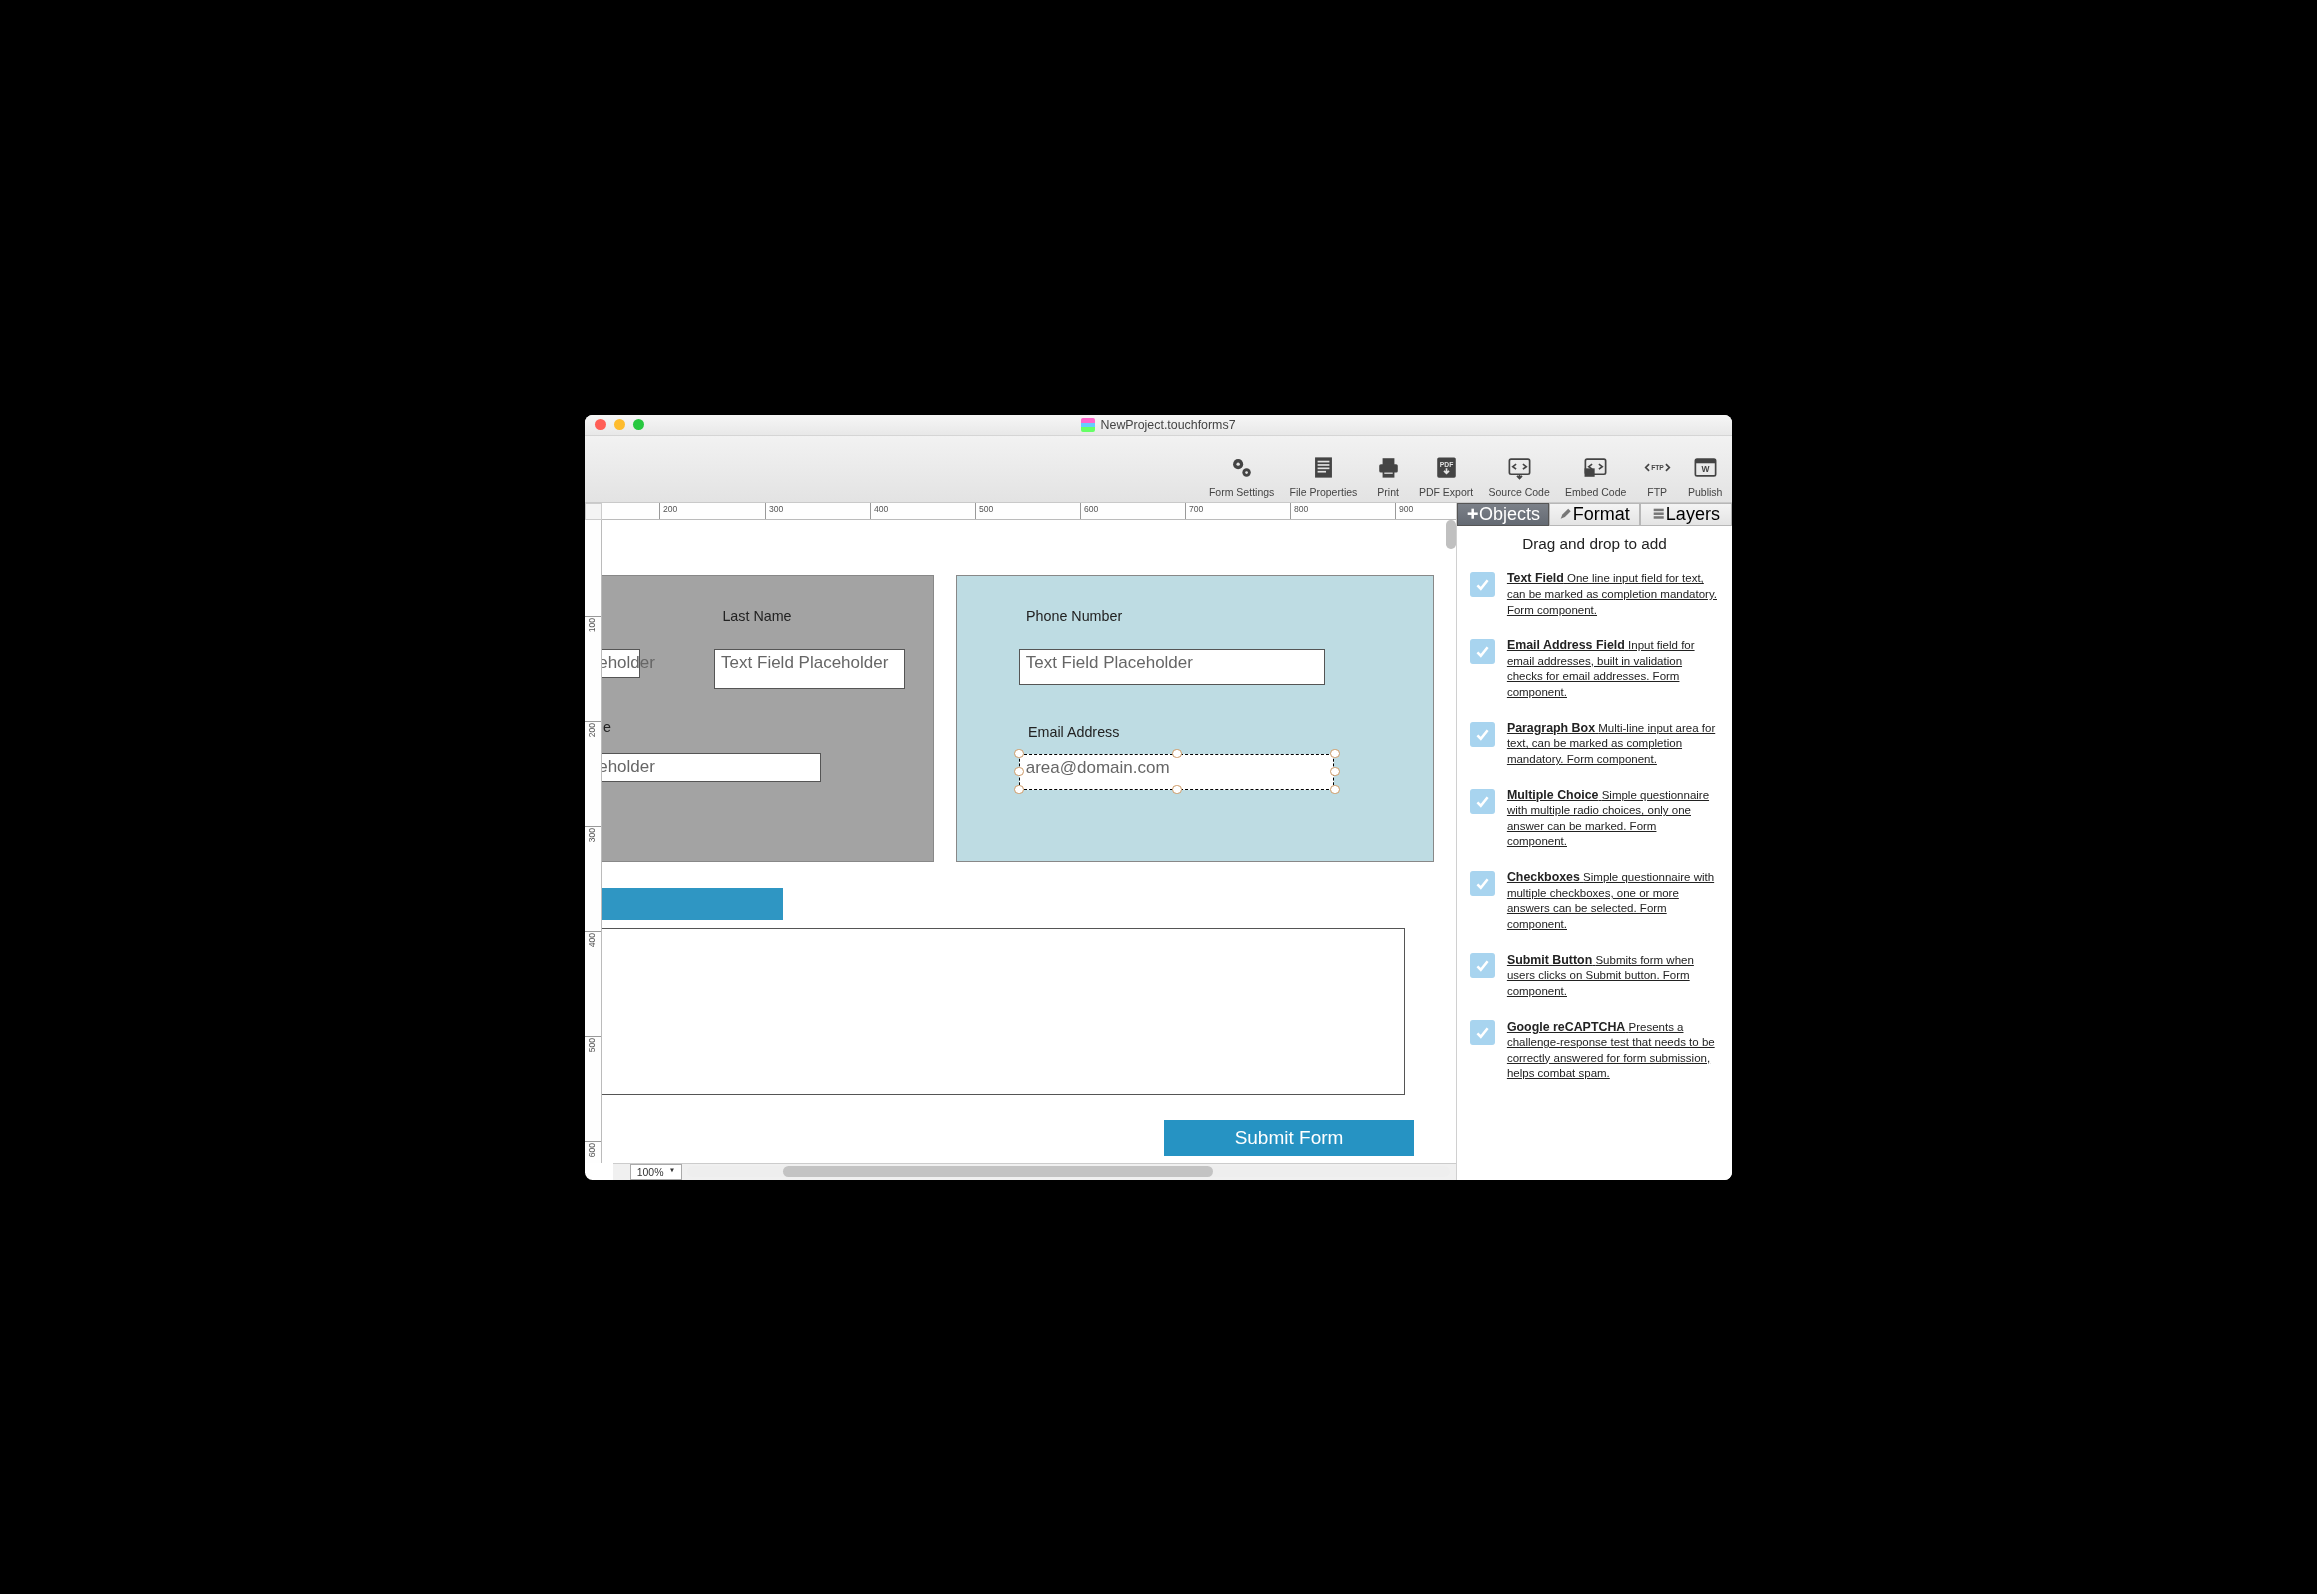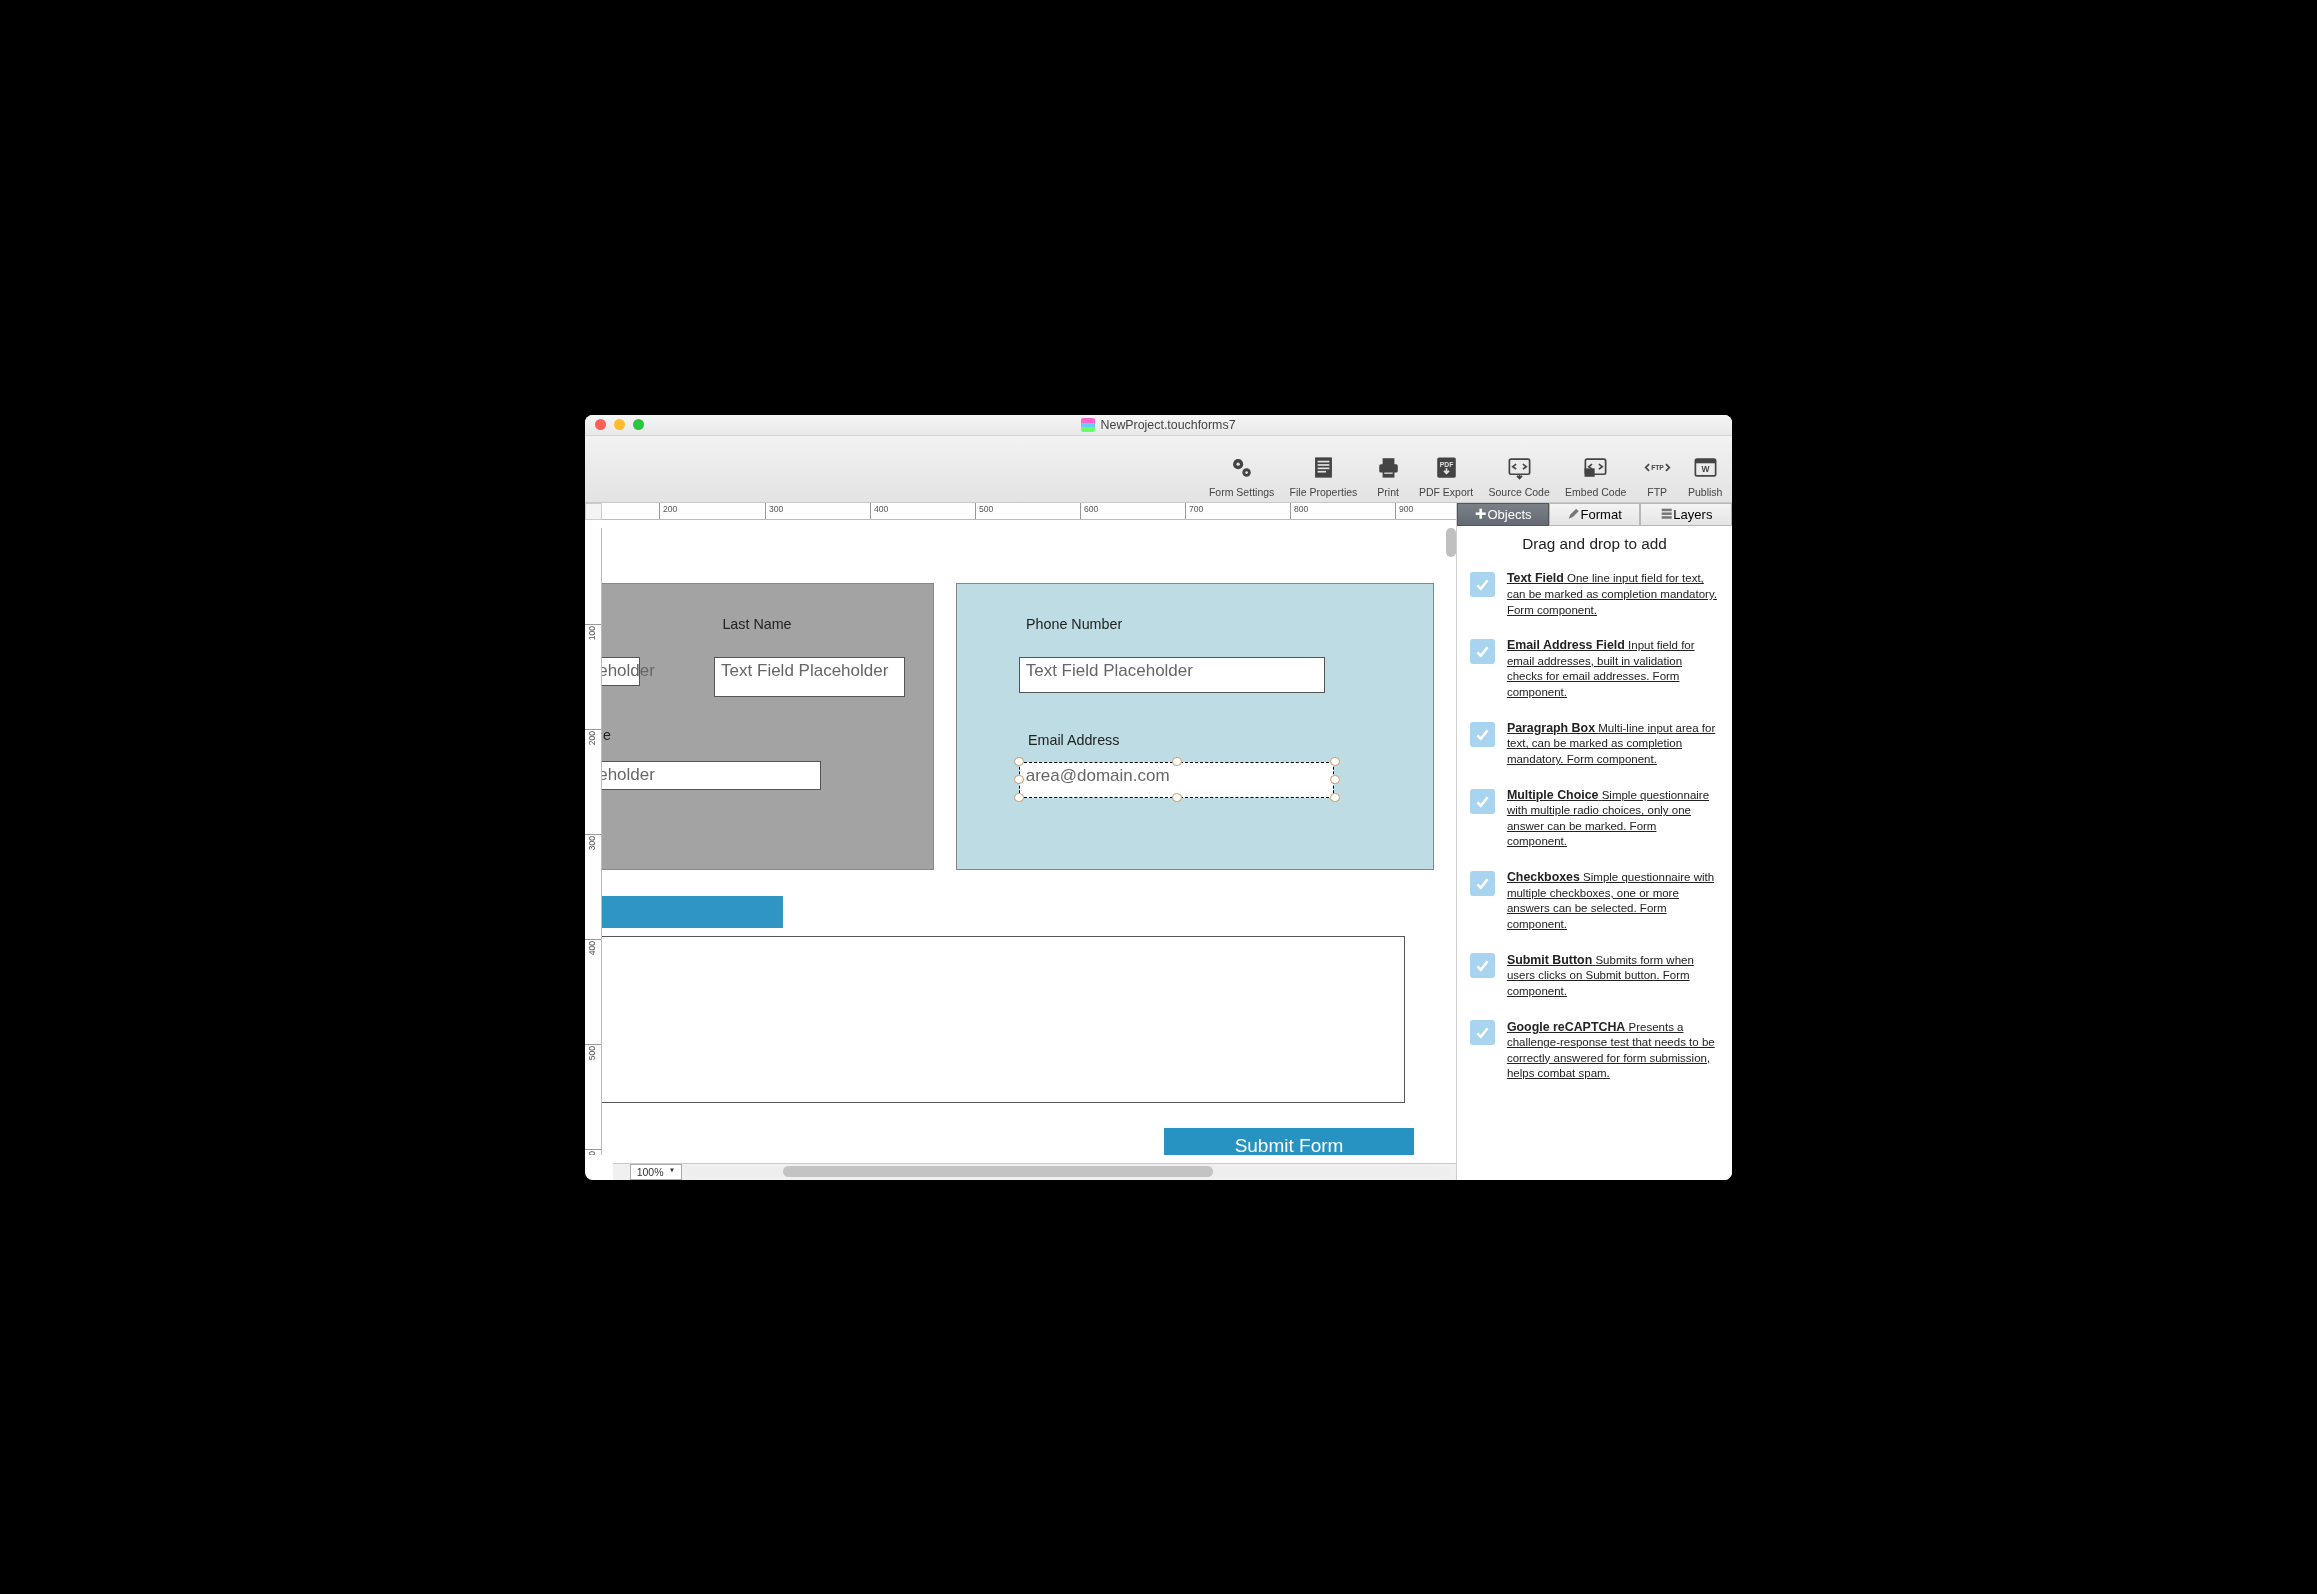--- a/index.html
+++ b/index.html
@@ -70,21 +70,20 @@
   color: #333;
 }
 .tool-icon svg { width: 27px; height: 27px; }
 
 .body-split { flex: 1; display: flex; overflow: hidden; }
 .canvas-wrap {
   flex: 1;
   display: flex; flex-direction: column;
   border-right: 1px solid #d0d0d0;
   overflow: hidden;
-  gap: 8px;
 }
 .ruler-corner { width: 17px; height: 17px; background: #f4f4f4; border: 1px solid #ccc; }
 .ruler-top-row { display: flex; }
 .ruler-horiz {
   flex: 1; height: 17px; background: #fefefe;
   border-bottom: 1px solid #bbb; position: relative; overflow: hidden;
   font-size: 8.6px; color: #555;
 }
 .ruler-h-tick { position: absolute; top: 0; height: 100%; border-left: 1px solid #999; padding-left: 1.9px; }
 .ruler-h-tick span { position: absolute; top: 1.9px; left: 2.9px; }
@@ -141,21 +140,21 @@
 }
 .zoom-sel { background: #fff; border: 1px solid #aaa; padding: 1px 17px 1px 5.7px; margin-left: 17px; position: relative; }
 .zoom-sel::after { content: "▸"; position: absolute; right: 5.7px; transform: rotate(90deg); font-size: 7.6px; top: 1.9px; }
 .hscroll { flex: 1; margin: 0 5.7px; height: 11.5px; background: #eee; border-radius: 5.7px; position: relative; }
 .hscroll-thumb { position: absolute; left: 96px; width: 430px; height: 11.5px; background: #c3c3c3; border-radius: 5.7px; }
 
 .inspector { width: 275px; display: flex; flex-direction: column; background: #fff; }
 .inspector-tabs { display: flex; height: 23px; }
 .insp-tab {
   flex: 1; display: flex; align-items: center; justify-content: center;
-  gap: 0; font-size: 13px; border: 1px solid #b7b7b7;
+  gap: 0; font-size: 18px; border: 1px solid #b7b7b7;
   background: linear-gradient(#f4f4f4,#e4e4e4);
   cursor: pointer;
 }
 .insp-tab.active { background: linear-gradient(#7b8088,#646a73); color: #fff; border-color: #555; }
 .insp-tab svg { width: 13.4px; height: 13.4px; }
 .inspector-title { text-align: center; font-size: 15.3px; padding: 9.6px 0 7.6px; color: #222; }
 .obj-list { flex:1; overflow-y: auto; }
 .obj-item { display: flex; gap: 11.5px; padding: 9.6px 13.4px; }
 .obj-check {
   flex-shrink: 0; width: 25px; height: 25px; background: #a8d4ef;

